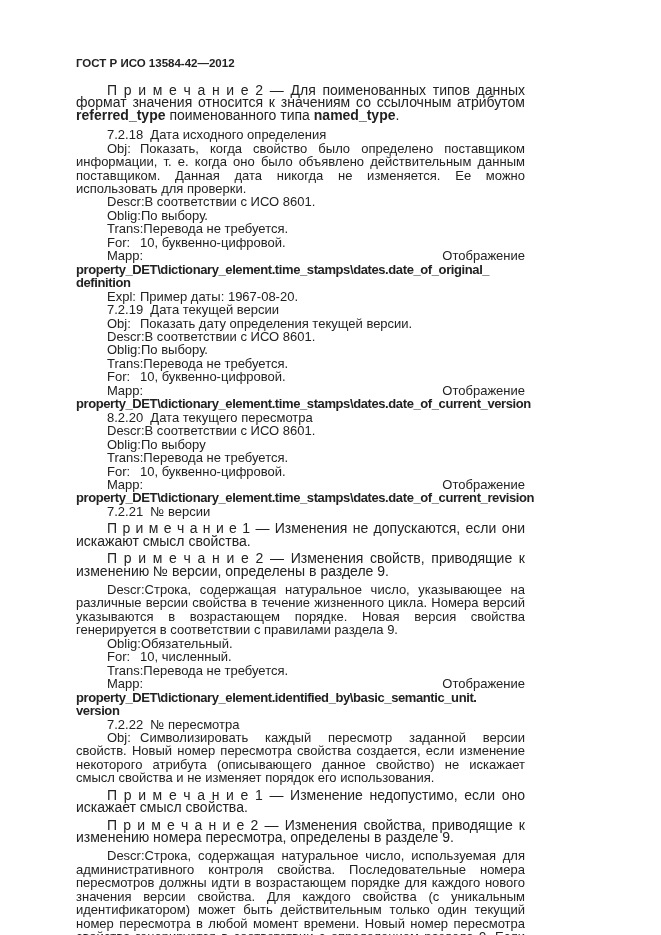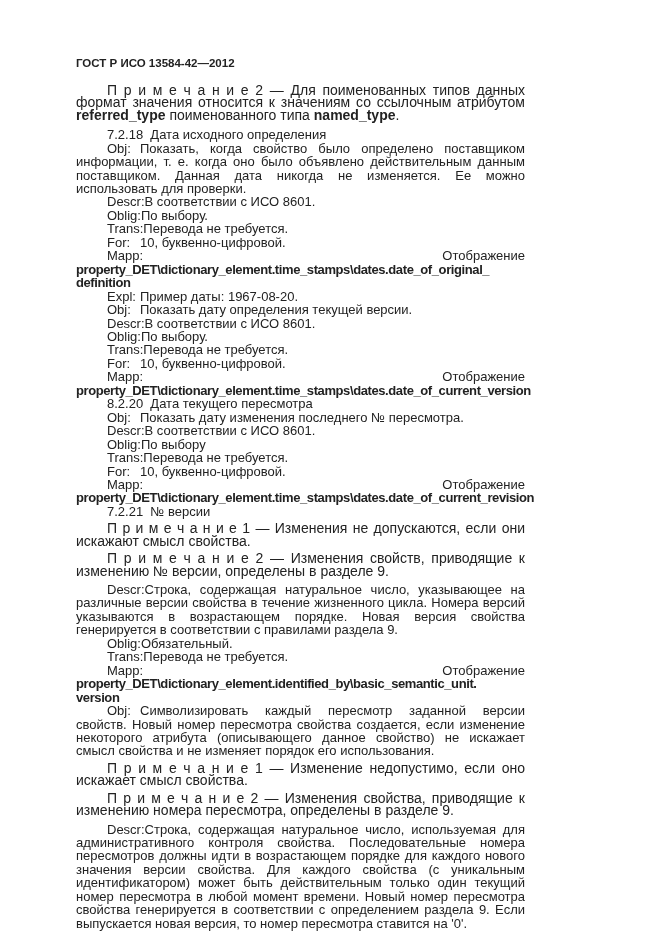--- a/index.html
+++ b/index.html
@@ -47,43 +47,45 @@
 
   <p class="body heading">7.2.18  Дата исходного определения</p>
   <p class="body"><span class="lbl">Obj:</span><span>Показать, когда свойство было определено поставщиком информации, т. е. когда оно было объявлено действительным данным поставщиком. Данная дата никогда не изменяется. Ее можно использовать для проверки.</span></p>
   <p class="body"><span class="lbl">Descr:</span><span>В соответствии с ИСО 8601.</span></p>
   <p class="body"><span class="lbl">Oblig:</span><span>По выбору.</span></p>
   <p class="body"><span class="lbl">Trans:</span><span>Перевода не требуется.</span></p>
   <p class="body"><span class="lbl">For:</span><span>10, буквенно-цифровой.</span></p>
   <p class="body ws10"><span>Mapp:</span> <span>Отображение</span> <span class="path">property_DET\dictionary_element.time_stamps\dates.date_of_original_</span><br><span class="path">definition</span></p>
   <p class="body"><span class="lbl">Expl:</span><span>Пример даты: 1967-08-20.</span></p>
 
+  <p class="body heading">7.2.19  Дата текущей версии</p>
   <p class="body"><span class="lbl">Obj:</span><span>Показать дату определения текущей версии.</span></p>
   <p class="body"><span class="lbl">Descr:</span><span>В соответствии с ИСО 8601.</span></p>
   <p class="body"><span class="lbl">Oblig:</span><span>По выбору.</span></p>
   <p class="body"><span class="lbl">Trans:</span><span>Перевода не требуется.</span></p>
   <p class="body"><span class="lbl">For:</span><span>10, буквенно-цифровой.</span></p>
   <p class="body mapp-line"><span>Mapp: Отображение </span><span class="path">property_DET\dictionary_element.time_stamps\dates.date_of_current_version</span></p>
 
   <p class="body heading">8.2.20  Дата текущего пересмотра</p>
-  <p class="body"><span class="lbl">Obj:</span><span>Показать дату изменения последнего № пересмотра.</span></p>
   <p class="body"><span class="lbl">Descr:</span><span>В соответствии с ИСО 8601.</span></p>
   <p class="body"><span class="lbl">Oblig:</span><span>По выбору</span></p>
   <p class="body"><span class="lbl">Trans:</span><span>Перевода не требуется.</span></p>
   <p class="body"><span class="lbl">For:</span><span>10, буквенно-цифровой.</span></p>
   <p class="body mapp-line"><span>Mapp: Отображение </span><span class="path">property_DET\dictionary_element.time_stamps\dates.date_of_current_revision</span></p>
 
   <p class="body heading">7.2.21  № версии</p>
   <p class="note">П р и м е ч а н и е  1 — Изменения не допускаются, если они искажают смысл свойства.</p>
   <p class="note">П р и м е ч а н и е  2 — Изменения свойств, приводящие к изменению № версии, определены в разделе 9.</p>
   <p class="body mt6"><span class="lbl">Descr:</span><span>Строка, содержащая натуральное число, указывающее на различные версии свойства в течение жизненного цикла. Номера версий указываются в возрастающем порядке. Новая версия свойства генерируется в соответствии с правилами раздела 9.</span></p>
   <p class="body"><span class="lbl">Oblig:</span><span>Обязательный.</span></p>
+  <p class="body"><span class="lbl">For:</span><span>10, численный.</span></p>
   <p class="body"><span class="lbl">Trans:</span><span>Перевода не требуется.</span></p>
   <p class="body ws42"><span>Mapp:</span> <span>Отображение</span> <span class="path">property_DET\dictionary_element.identified_by\basic_semantic_unit.</span><br><span class="path">version</span></p>
 
+  <p class="body heading">7.2.22  № пересмотра</p>
   <p class="body"><span class="lbl">Obj:</span><span>Символизировать каждый пересмотр заданной версии свойств. Новый номер пересмотра свойства создается, если изменение некоторого атрибута (описывающего данное свойство) не искажает смысл свойства и не изменяет порядок его использования.</span></p>
   <p class="note">П р и м е ч а н и е  1 — Изменение недопустимо, если оно искажает смысл свойства.</p>
   <p class="note">П р и м е ч а н и е  2 — Изменения свойства, приводящие к изменению номера пересмотра, определены в разделе 9.</p>
   <p class="body mt6"><span class="lbl">Descr:</span><span>Строка, содержащая натуральное число, используемая для административного контроля свойства. Последовательные номера пересмотров должны идти в возрастающем порядке для каждого нового значения версии свойства. Для каждого свойства (с уникальным идентификатором) может быть действительным только один текущий номер пересмотра в любой момент времени. Новый номер пересмотра свойства генерируется в соответствии с определением раздела 9. Если выпускается новая версия, то номер пересмотра ставится на '0'.</span></p>
 
   <div class="pageno">22</div>
 
 </div>
 
 </body></html>

